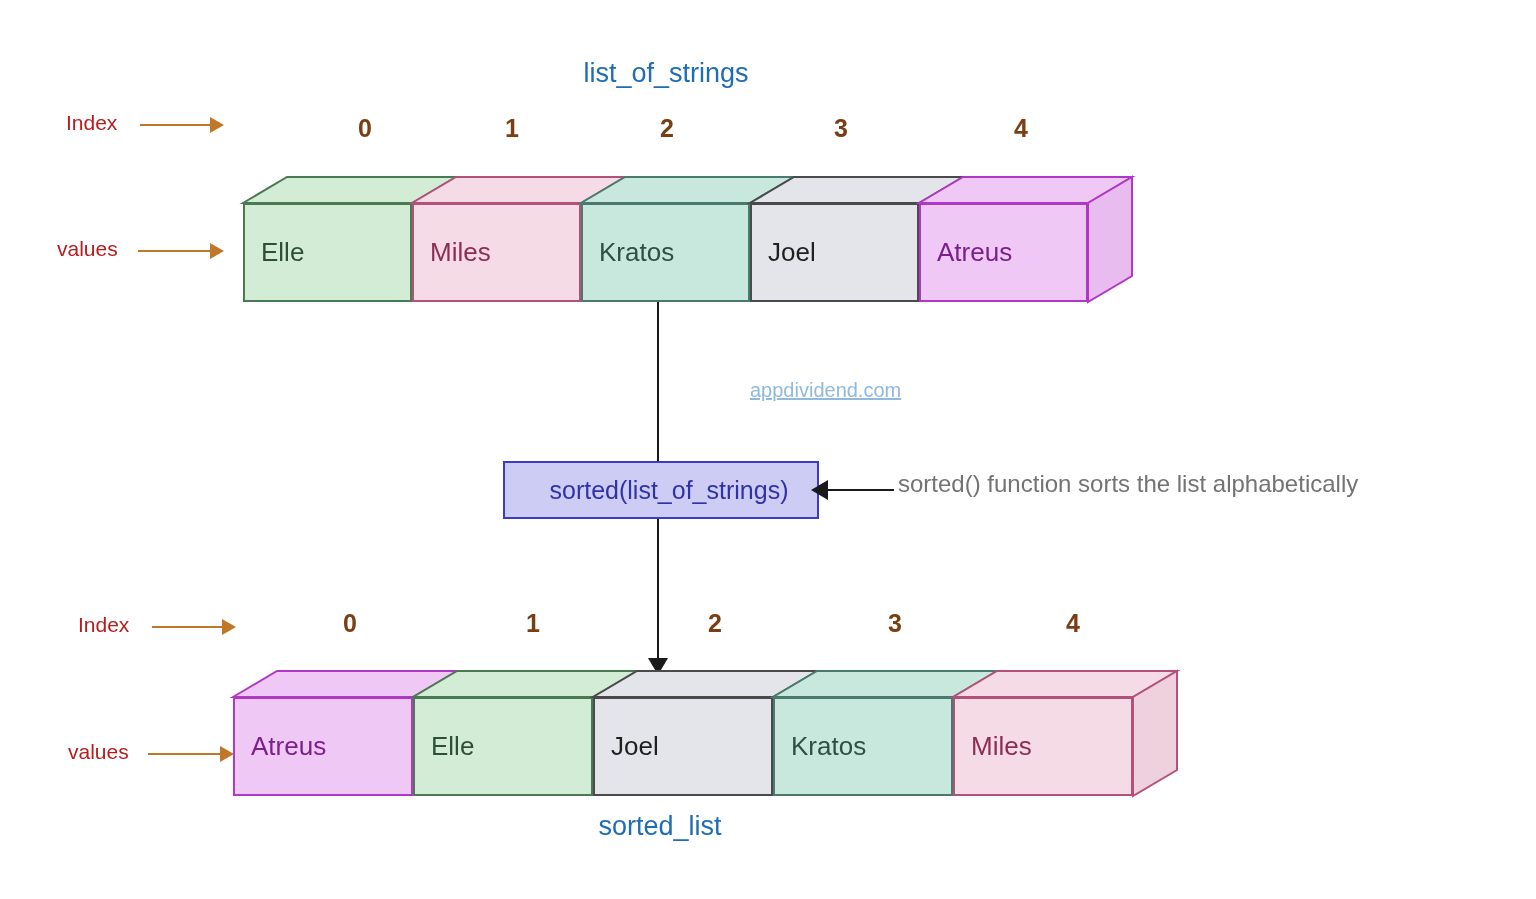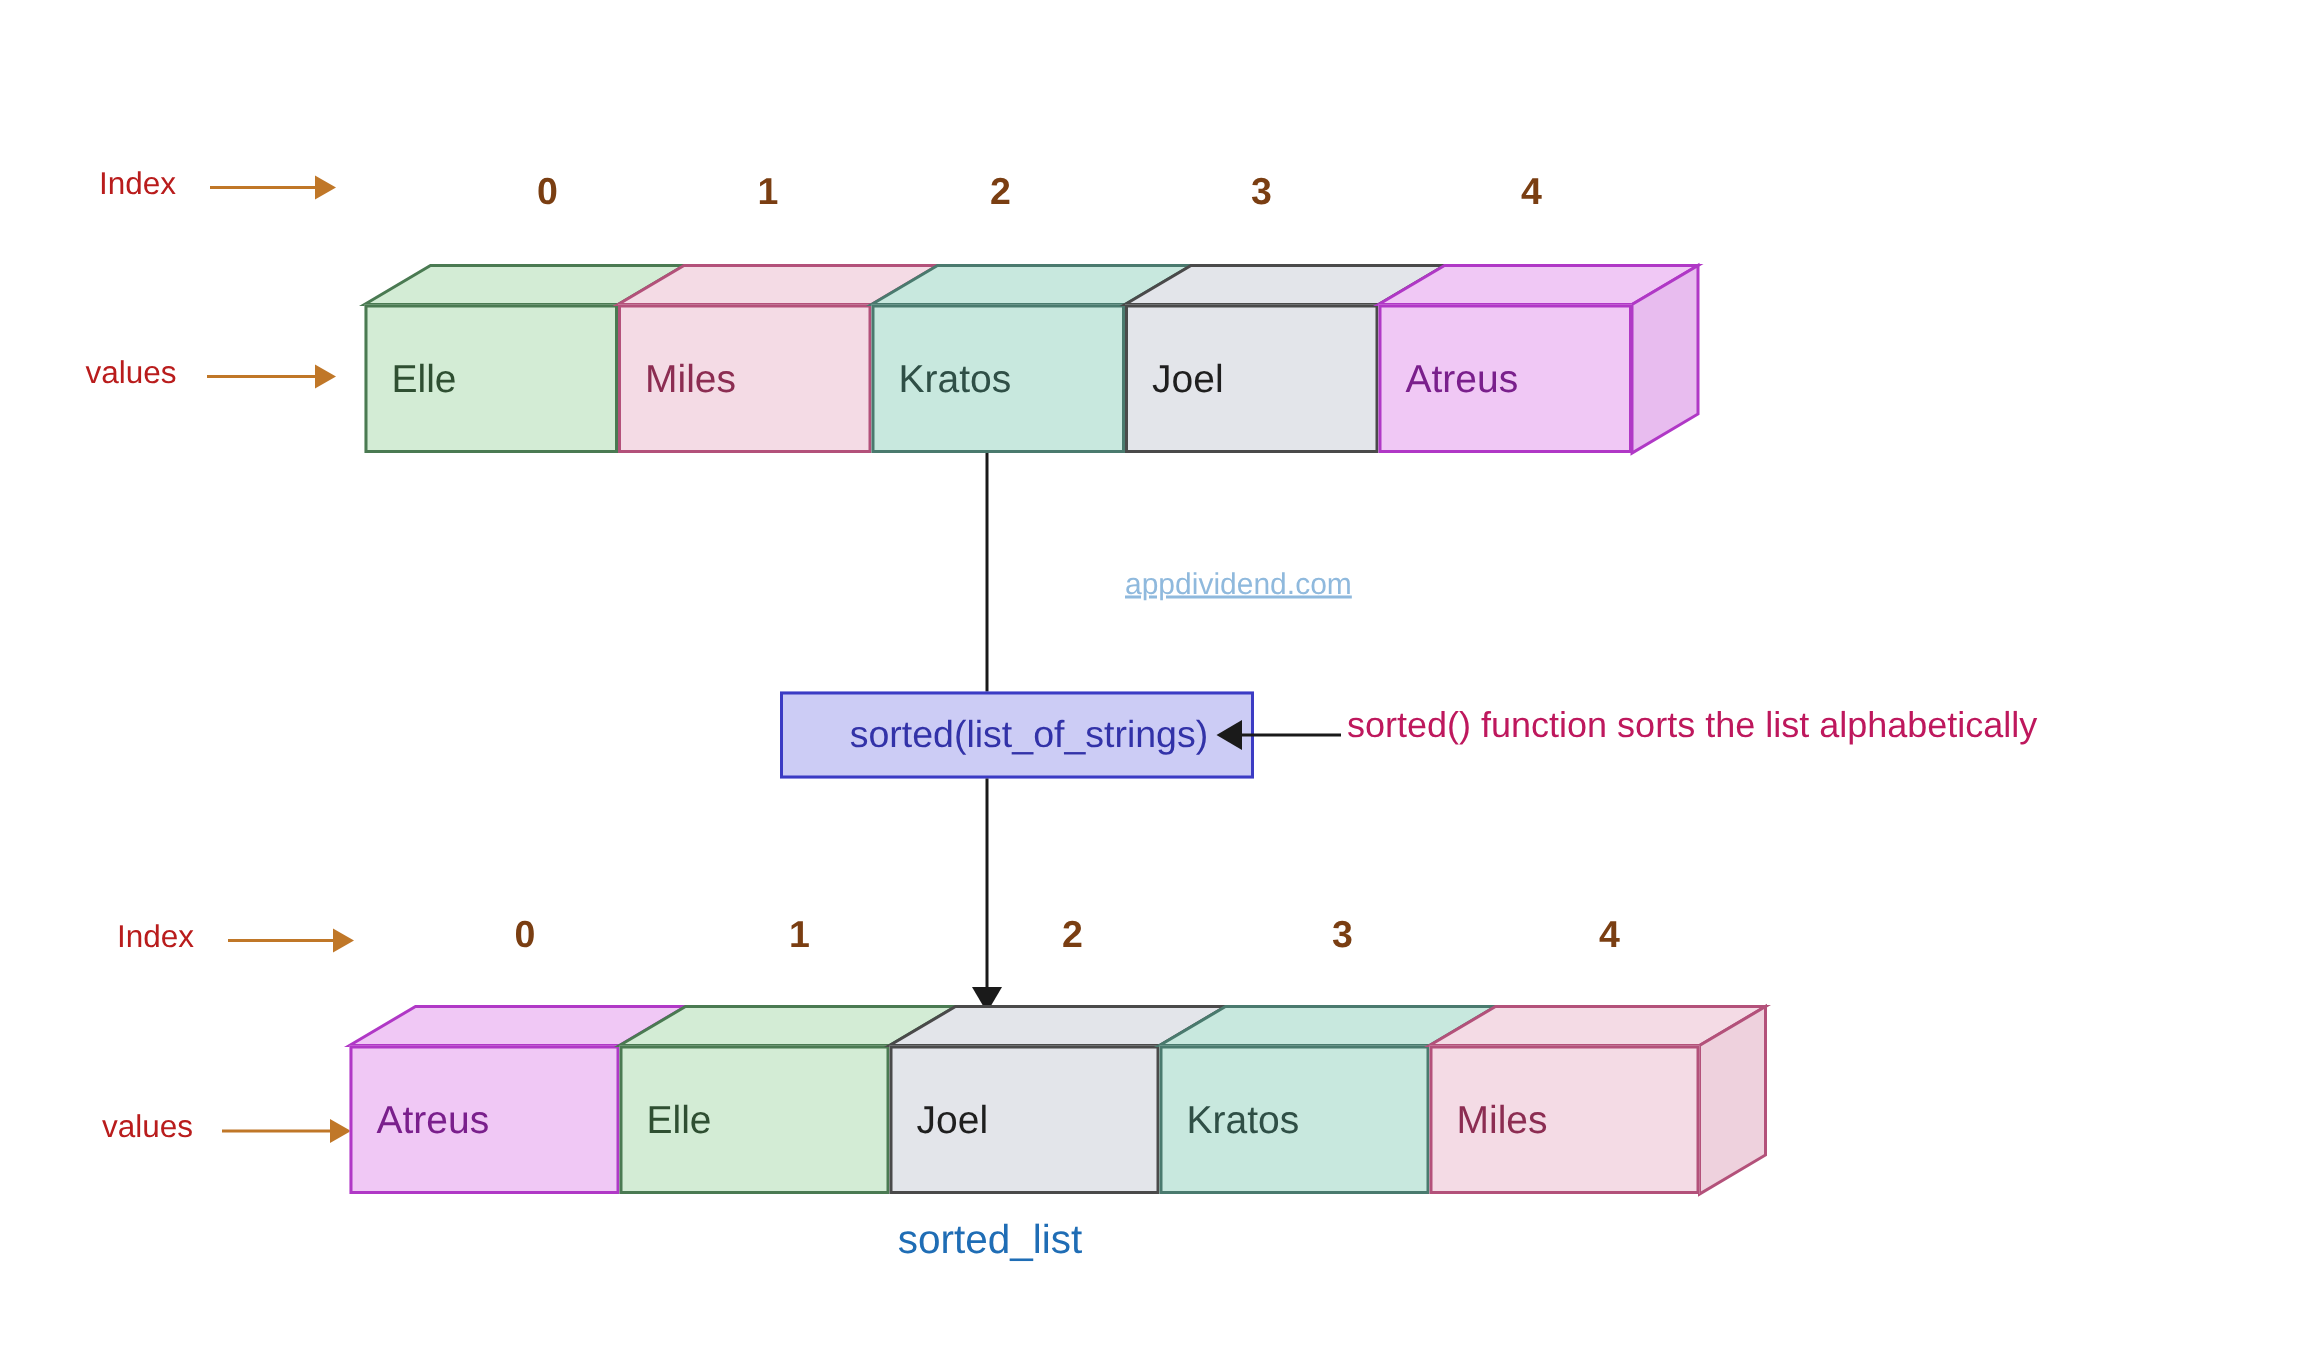--- a/index.html
+++ b/index.html
@@ -113,40 +113,41 @@
     position: absolute;
     width: 0; height: 0;
     border-top: 10px solid transparent;
     border-bottom: 10px solid transparent;
     border-right: 17px solid #1a1a1a;
   }
 
   
   .annot {
     position: absolute;
-    color: #be185d;
+    color: #737373;
     font-size: 24px;
     line-height: 1.55;
     white-space: nowrap;
     text-align: right;
   }
 
   
   .watermark {
     position: absolute;
     color: #8fb9dd;
     font-size: 20px;
     white-space: nowrap;
   }
 </style>
 </head>
 <body>
 
 <div class="stage">
 
+  <div class="var-title abs" style="left:506px; top:58px; width:320px;">list_of_strings</div>
 
   <div class="row-label abs" style="left:66px; top:111px;">Index</div>
   <div class="label-arrow abs" style="left:140px; top:124px; width:72px;"></div>
   <div class="label-arrow-head abs" style="left:210px; top:117px;"></div>
 
   <div class="index-num abs" style="left:330px; top:114px; width:70px;">0</div>
   <div class="index-num abs" style="left:477px; top:114px; width:70px;">1</div>
   <div class="index-num abs" style="left:632px; top:114px; width:70px;">2</div>
   <div class="index-num abs" style="left:806px; top:114px; width:70px;">3</div>
   <div class="index-num abs" style="left:986px; top:114px; width:70px;">4</div>
@@ -196,21 +197,21 @@
           <polygon points="0,26 44,0 44,99 0,125" fill="#e8bcef" stroke="#b038c6" stroke-width="2" stroke-linejoin="miter"></polygon>
         </svg>
         <div class="cell-front" style="left: 919px; top: 203px; width: 169px; height: 99px; background: rgb(240, 200, 245); border: 2px solid rgb(176, 56, 198);">
           <span class="cell-text" style="color: rgb(122, 31, 140);">Atreus</span>
         </div>
       </div>
     </div>
 
   <div class="vline" style="left:657px; top:302px; height:160px;"></div>
 
-  <div class="fn-box" style="left:520px; top:461px; width:316px; height:58px;padding-left:16px;">
+  <div class="fn-box" style="left:503px; top:461px; width:316px; height:58px;padding-left:16px;">
     <span class="fn-box-text">sorted(list_of_strings)</span>
   </div>
 
   <div class="vline" style="left:657px; top:519px; height:143px;"></div>
   <div class="arrow-down" style="left:648px; top:658px;"></div>
 
   <div class="hline" style="left:828px; top:489px; width:66px;"></div>
   <div class="arrow-left" style="left:811px; top:480px;"></div>
 
   <div class="annot" style="left:898px; top:465px;">

